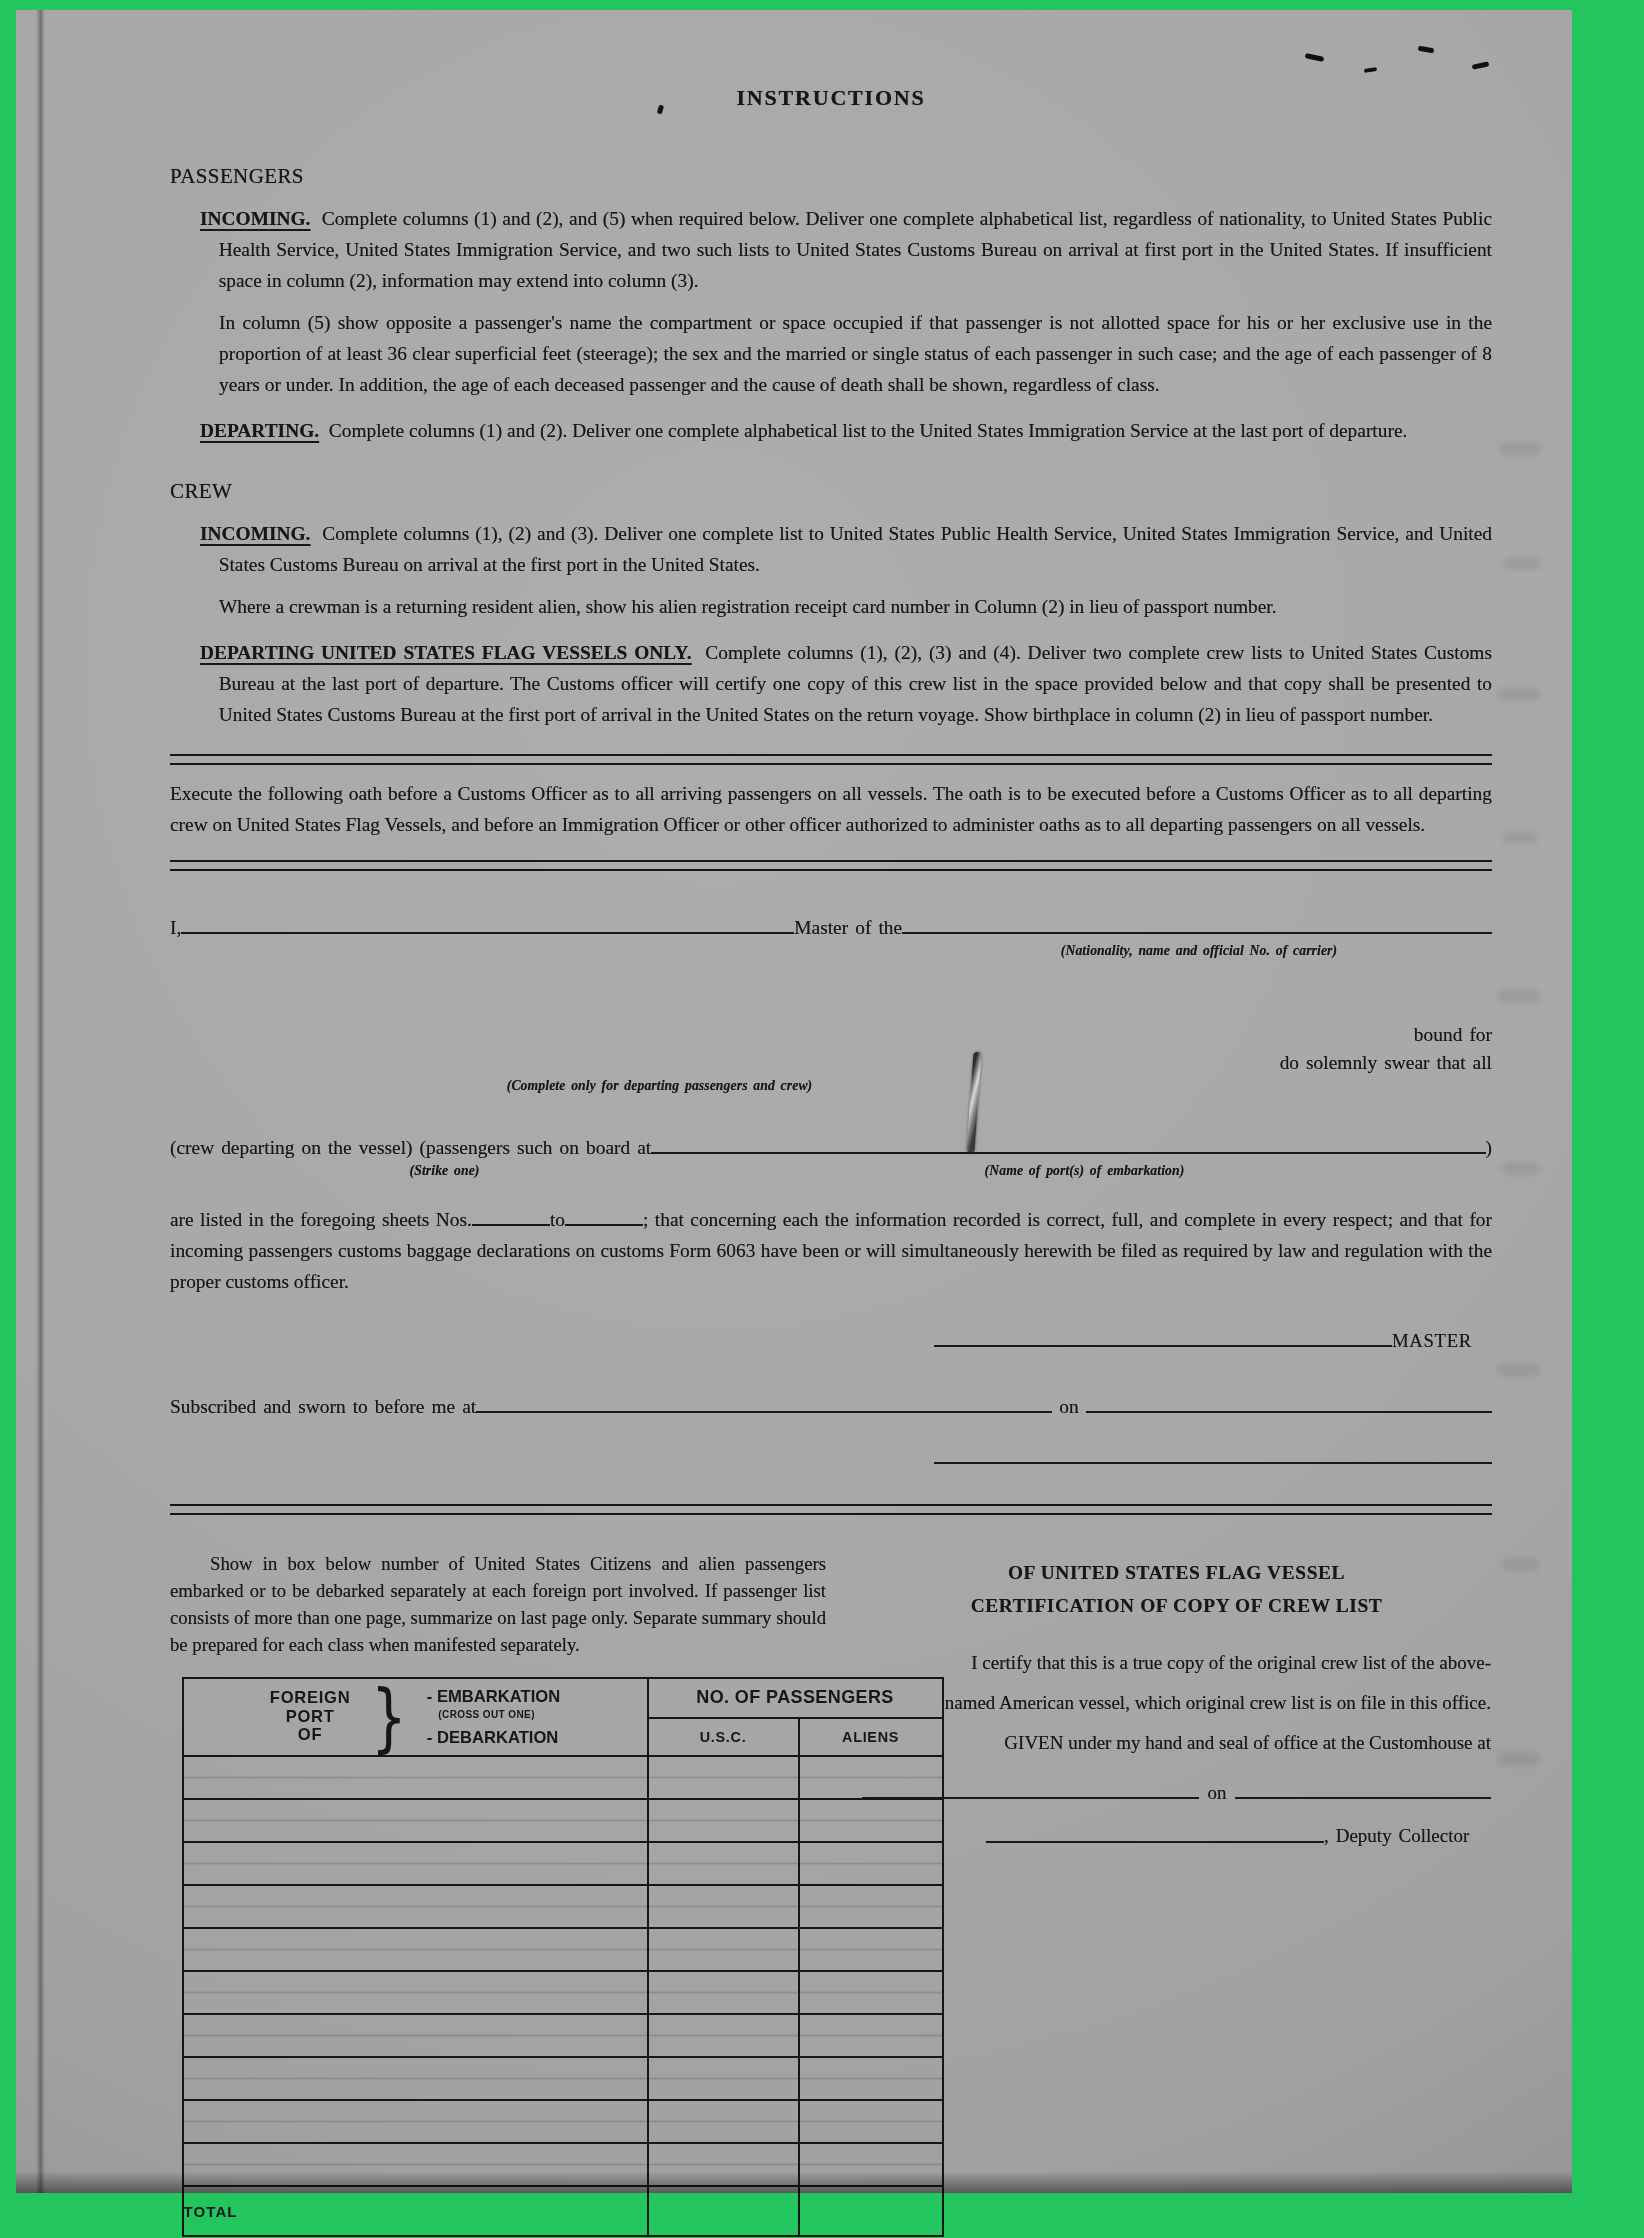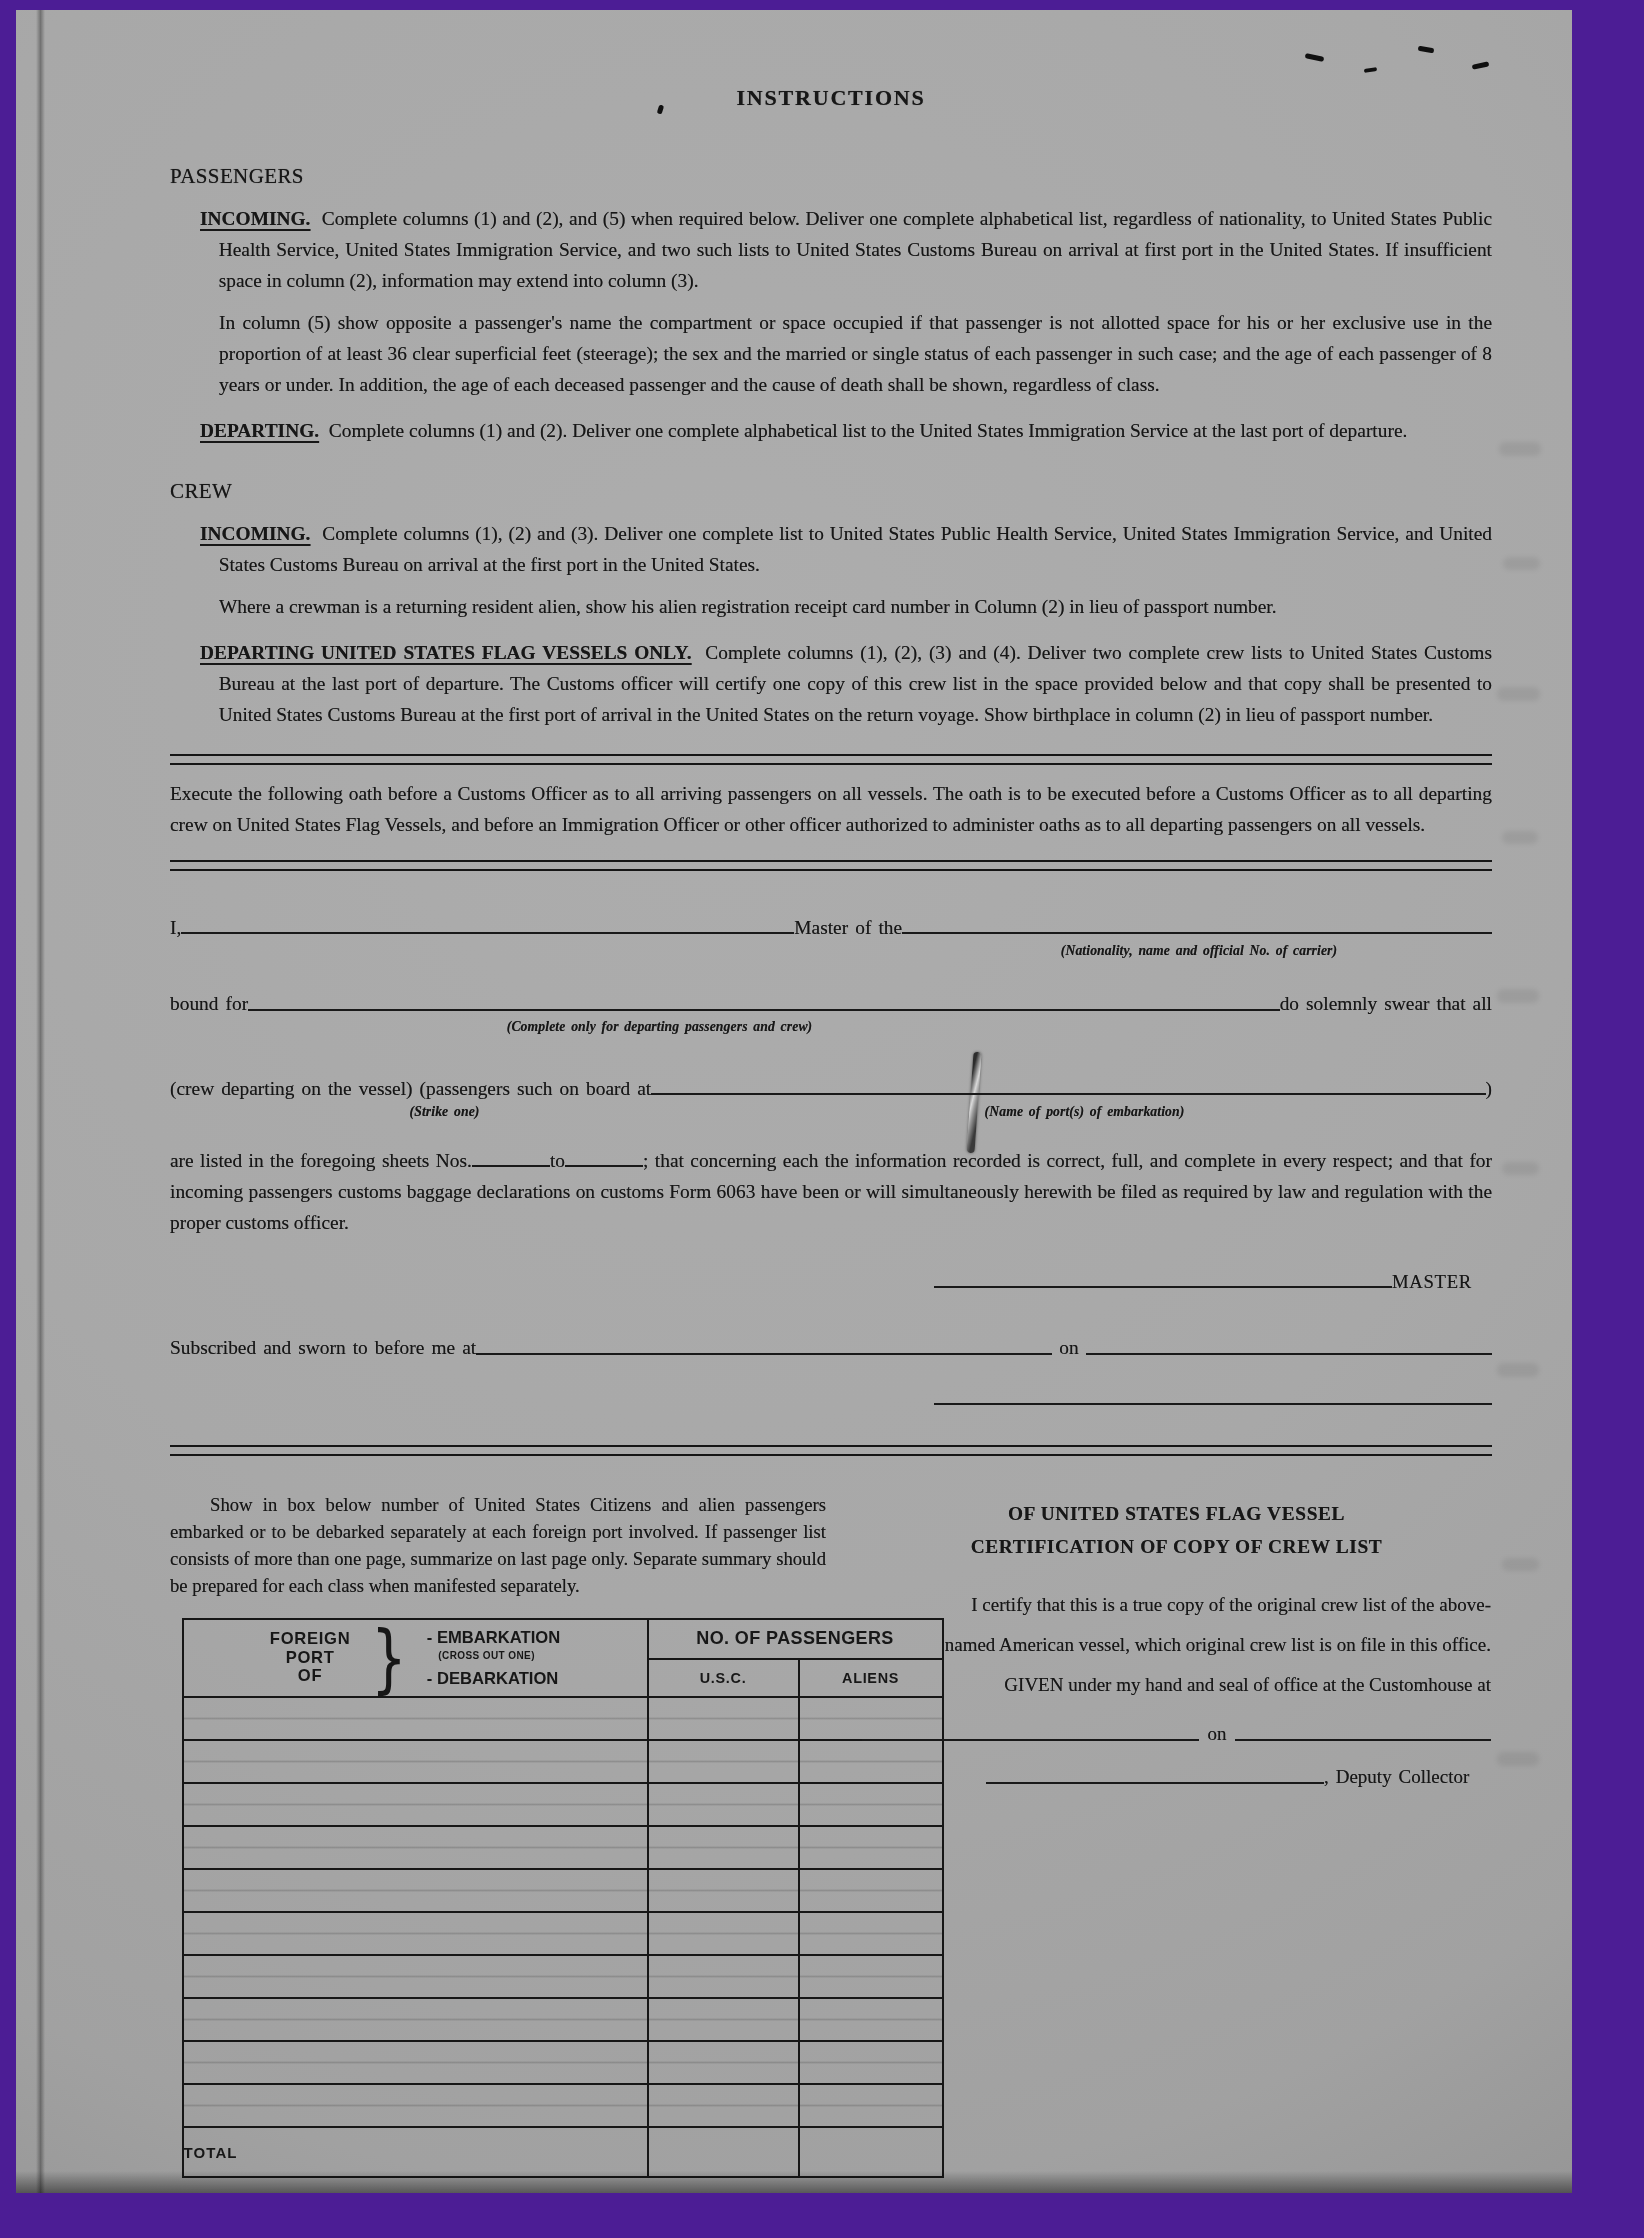--- a/index.html
+++ b/index.html
@@ -1,16 +1,16 @@
 <!DOCTYPE html>
 <html style="font-size:11.5px"><head>
 <meta charset="utf-8">
 <style>
   html,body{margin:0;padding:0;background:#000;}
-  .page{position:relative;width:1645px;height:2239px;background:#4c1d95;overflow:hidden;
+  .page{position:relative;width:1645px;height:2239px;background:#22c55e;overflow:hidden;
         font-family:"Liberation Serif","DejaVu Serif",serif;color:#171717;}
   .paper{position:absolute;left:16px;top:10px;width:1556px;height:2183px;
          background:radial-gradient(ellipse 120% 90% at 45% 30%, #adadad 0%, #a8a8a8 48%, #a1a1a1 78%, #8e8e8e 100%);}
   .paper::before{content:"";position:absolute;left:20px;top:0;bottom:0;width:8.6px;
          background:linear-gradient(to right, rgba(0,0,0,0), rgba(0,0,0,0.32), rgba(0,0,0,0));}
   .paper::after{content:"";position:absolute;left:0;right:0;bottom:0;height:21.6px;
          background:linear-gradient(to bottom, rgba(0,0,0,0), rgba(0,0,0,0.45));}
   .content{position:absolute;left:154px;top:0;width:1322px;padding-top:75px;}
   .title{text-align:center;font-size:22px;font-weight:bold;letter-spacing:1.8px;
          text-shadow:0 0 0.7px rgba(10,10,10,.6);}
@@ -27,21 +27,21 @@
   .dr2{margin-top:14.4px;}
   
   .frow{display:flex;align-items:flex-end;font-size:19.4px;position:relative;
         word-spacing:2.2px;text-shadow:0 0 0.5px rgba(20,20,20,.55);}
   .frow .lbl{white-space:nowrap;line-height:21.6px;}
   .fill{border-bottom:2.2px solid #191919;height:2.2px;margin-bottom:4.3px;}
   .grow{flex:1;}
   .cap{position:absolute;top:100%;margin-top:4.3px;font-size:13.7px;font-style:italic;font-weight:bold;
        letter-spacing:0.1px;text-align:center;white-space:nowrap;}
   .rowA{margin-top:46px;}
-  .rowB{margin-top:55px;}
+  .rowB{margin-top:86px;flex-direction:column;}
   .rowC{margin-top:63px;}
   .paraD{margin-top:45px;}
   .rowE{margin-top:33px;}
   .rowF{margin-top:45px;}
   .rowG{margin-top:42px;}
   .master-lbl{letter-spacing:0.7px;font-size:18.7px;}
   .dr3{margin-top:36px;}
   
   .bottom{display:flex;margin-top:16px;}
   .bcol-left{width:656px;}

